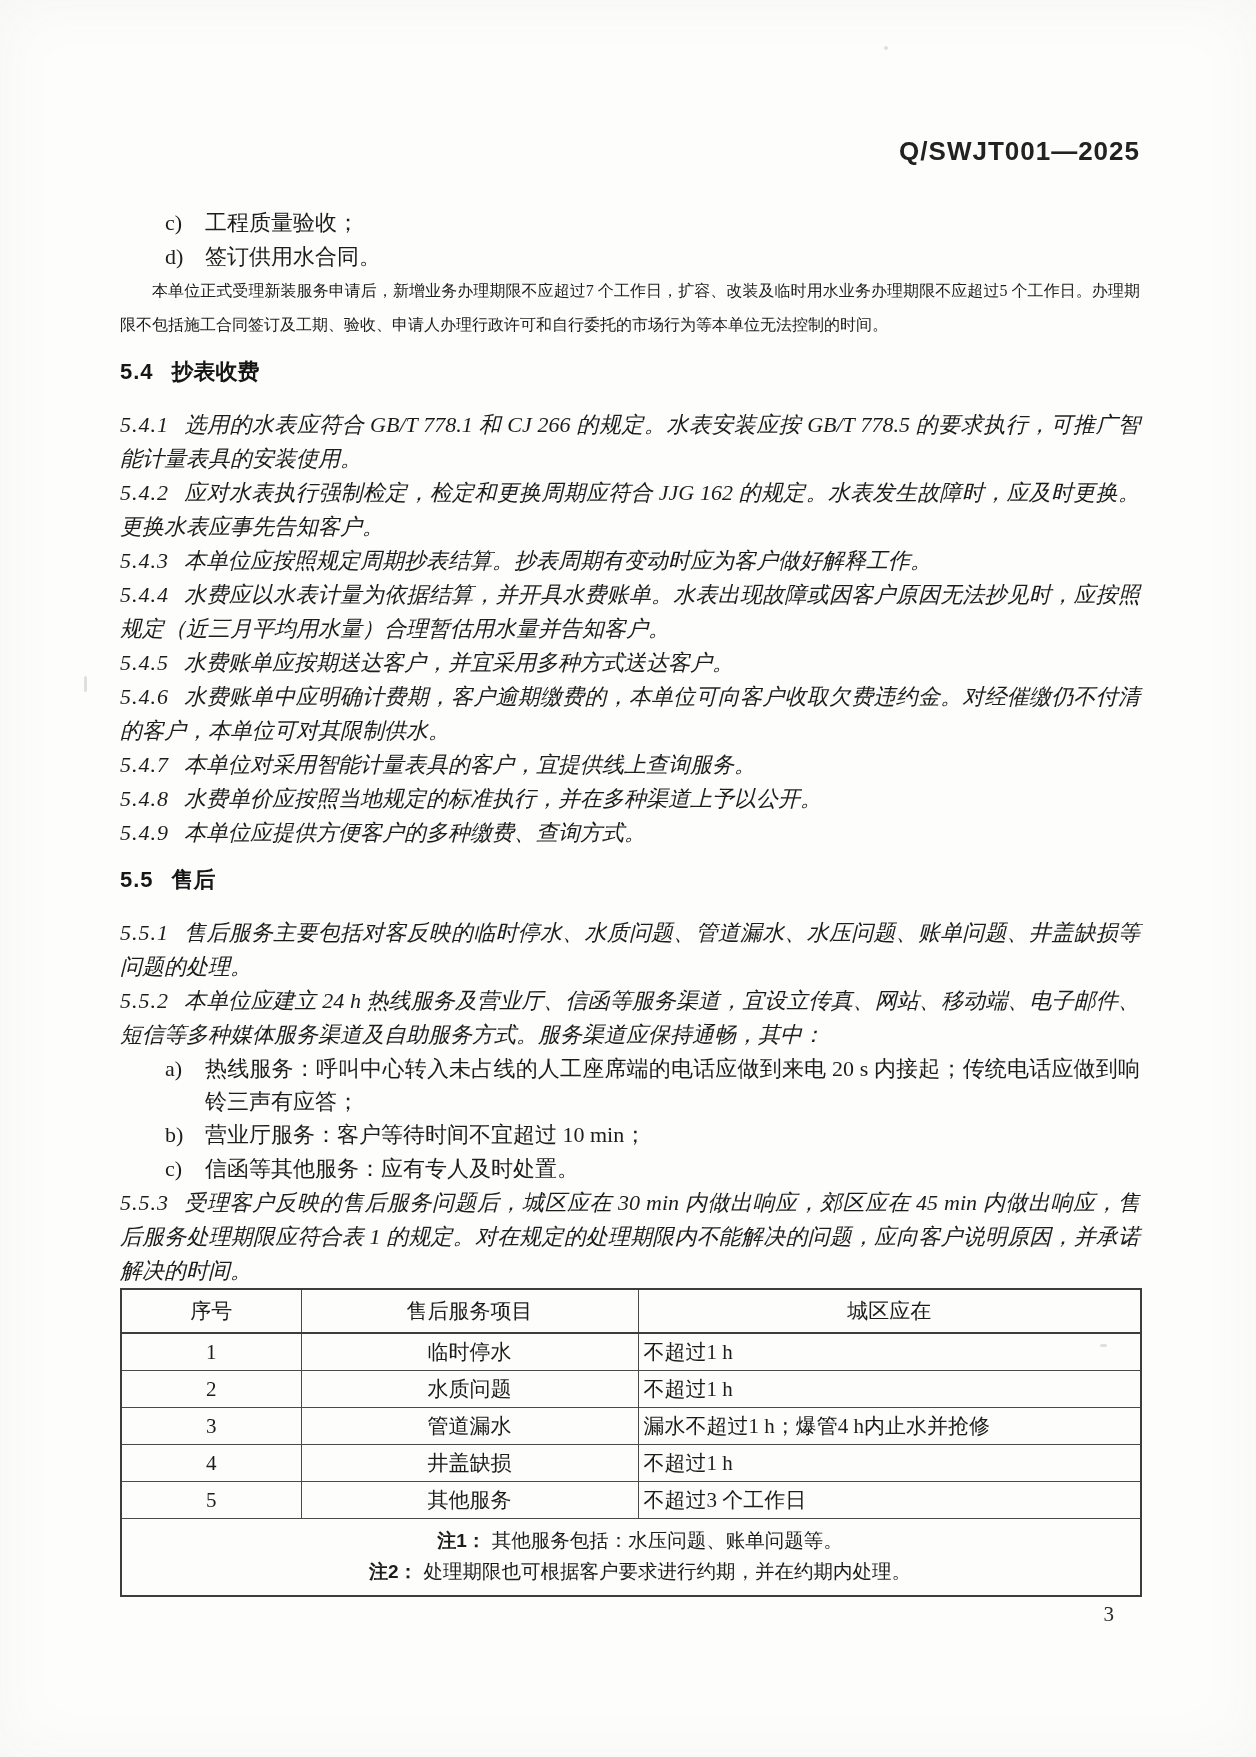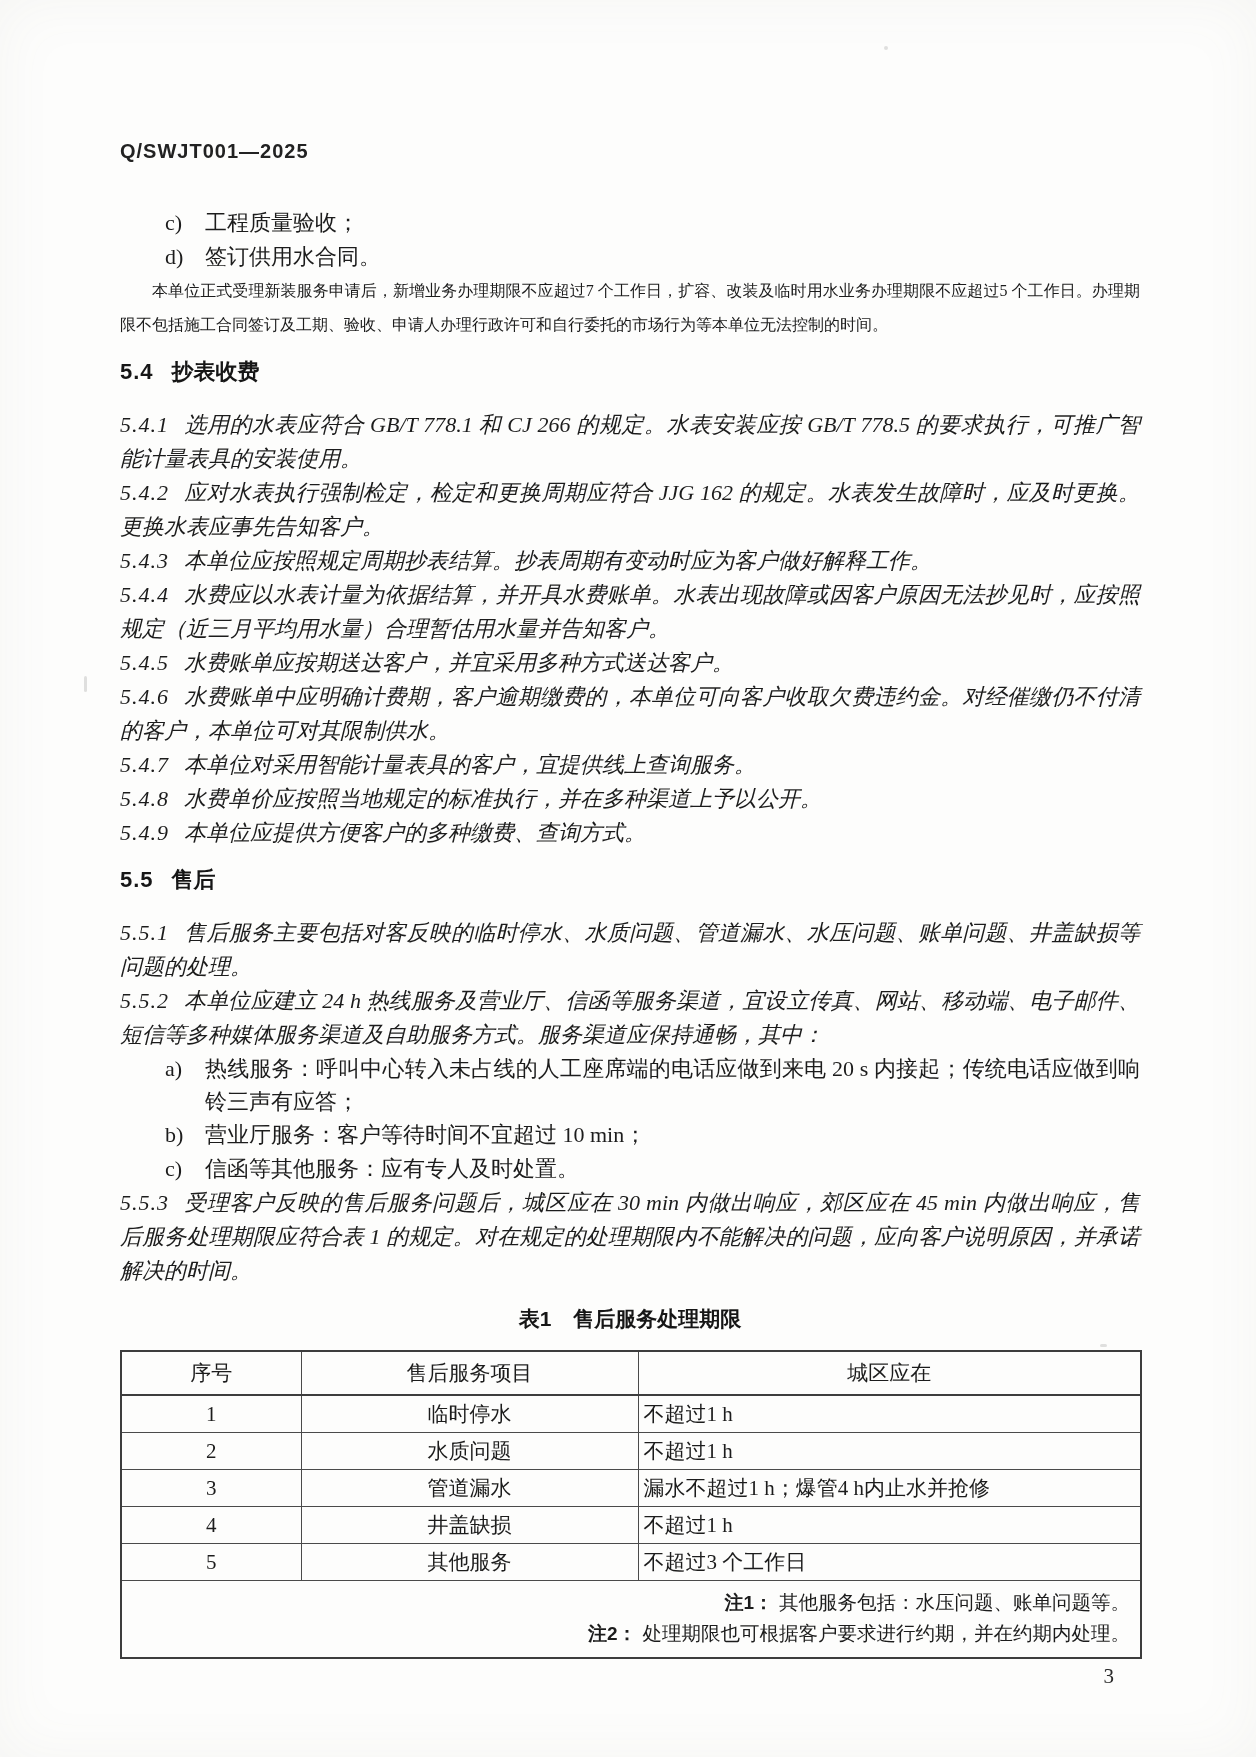--- a/index.html
+++ b/index.html
@@ -11,23 +11,23 @@
     box-shadow:inset 0 0 60px rgba(120,115,105,0.06);
     font-family:"Liberation Serif","DejaVu Serif",serif;
     color:#1c1c1c;
     box-sizing:border-box;
     padding:138px 116px 0 120px;
     overflow:hidden;
   }
   .content{width:1020px;}
   
   .doc-header{
-    text-align:left;
+    text-align:right;
     font-family:"Liberation Sans","DejaVu Sans",sans-serif;
-    font-size:20px;font-weight:600;letter-spacing:1px;
+    font-size:26px;font-weight:600;letter-spacing:1px;
     line-height:26px;color:#222;
     margin-bottom:42px;
   }
   .hang{position:relative;padding-left:85px;font-size:22px;line-height:38px;text-align:justify;}
   .hang .hang-label{position:absolute;left:45px;top:0;}
   .indent-para{margin:0;text-indent:2em;font-size:16px;line-height:34px;text-align:justify;}
   .clause{margin:0;font-size:22px;line-height:34px;text-align:justify;font-style:italic;}
   .clause .clause-no{margin-right:15px;letter-spacing:1px;}
   .sec-heading{
     margin:13px 0 19px 0;
@@ -51,21 +51,21 @@
   }
   table.svc th{
     font-weight:400;height:40px;
     border:1.5px solid #4a4a4a;border-bottom:2px solid #3d3d3d;
     text-align:center;
   }
   table.svc td{border:1.5px solid #4a4a4a;height:34px;}
   td.c{text-align:center;}
   td.l{text-align:left;padding-left:5px;margin-top:44px;}
   td.notes-cell{padding:6px 10px 8px 28px;font-size:19.5px;}
-  .note-line{line-height:31px;text-align:right;}
+  .note-line{line-height:31px;text-align:center;}
   .note-label{font-family:"Liberation Sans","DejaVu Sans",sans-serif;font-weight:600;margin-right:6px;font-size:19px;}
   
   .page-footer{width:1020px;text-align:right;padding-right:26px;box-sizing:border-box;
     font-size:21px;line-height:30px;margin-top:2px;color:#2a2a2a;}
   
   .speck{position:absolute;background:rgba(90,90,90,0.18);border-radius:2px;}
   .speck.s1{left:84px;top:676px;width:3px;height:16px;}
   .speck.s2{left:1100px;top:1344px;width:7px;height:3px;}
   .speck.s3{left:884px;top:46px;width:4px;height:4px;border-radius:50%;}
 </style>
@@ -150,23 +150,20 @@
       <div class="hang" style="line-height:34px;">
         <span class="hang-label">c)</span>
         <span>信函等其他服务：应有专人及时处置。</span>
       </div>
     </div>
 
     <p class="clause">
       <span class="clause-no">5.5.3</span><span>受理客户反映的售后服务问题后，城区应在 30 min 内做出响应，郊区应在 45 min 内做出响应，售后服务处理期限应符合表 1 的规定。对在规定的处理期限内不能解决的问题，应向客户说明原因，并承诺解决的时间。</span>
     </p>
 
-    <div class="table-caption">
-      <span class="cap-no">表1</span><span>售后服务处理期限</span>
-    </div>
 
     <table class="svc">
       <colgroup>
           <col style="width:180px">
           <col style="width:337px">
           <col style="width:503px">
         </colgroup>
       <thead>
         <tr>
           <th>序号</th>

